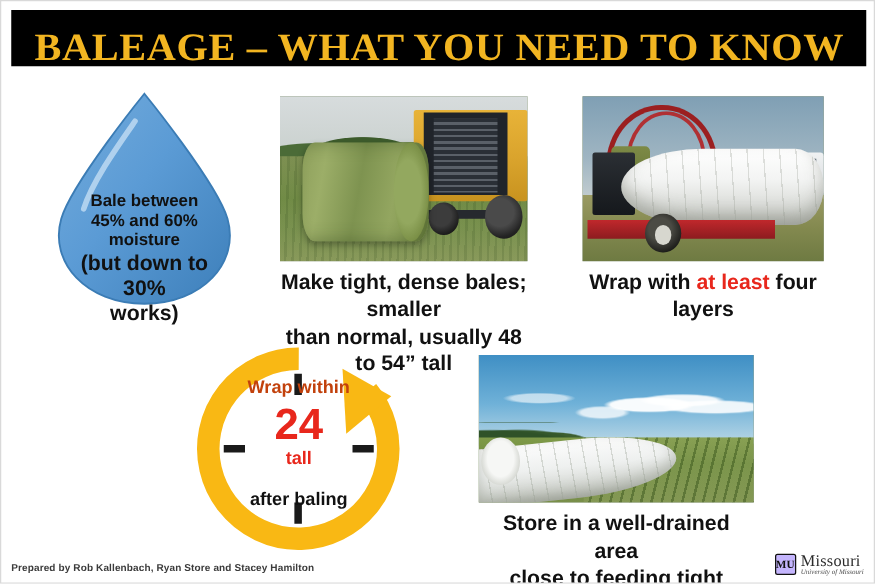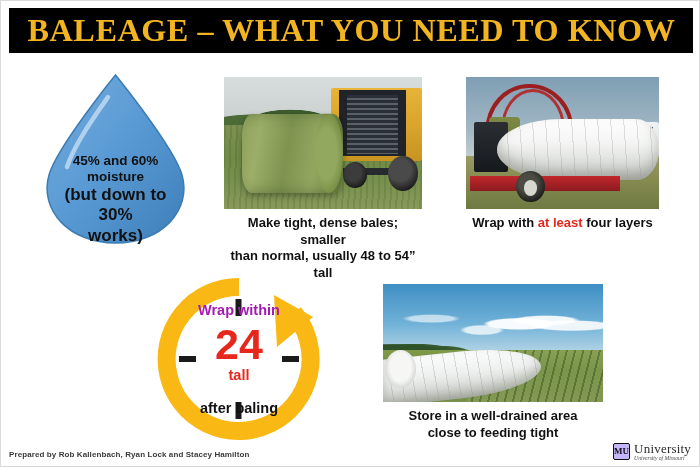--- a/index.html
+++ b/index.html
@@ -22,21 +22,21 @@
 
   
   .title-banner {
     position: absolute;
     left: 8px;
     top: 7px;
     width: 684px;
     height: 45px;
     background: #000000;
     display: flex;
-    align-items: center;
+    align-items: flex-end;
     justify-content: center;
   }
   .title-text {
     color: #f2b521;
     font-family: "Liberation Serif", serif;
     font-weight: bold;
     font-size: 31px;
     letter-spacing: 0.5px;
     line-height: 1;
     white-space: nowrap;
@@ -80,21 +80,21 @@
   .photo-block { position: absolute; }
   .photo {
     position: relative;
     overflow: hidden;
     background: #7a8b6a;
   }
   .caption {
     text-align: center;
     color: #111111;
     font-weight: bold;
-    font-size: 13px;
+    font-size: 17px;
     line-height: 1.28;
     margin-top: 6px;
   }
   .hl-red { color: #e8271c; }
 
   
   .p1 { left: 223px; top: 76px; width: 198px; }
   .p1 .photo { width: 198px; height: 132px; }
   .p1-sky { position:absolute; left:0; top:0; width:100%; height:38%;
             background: linear-gradient(#d7dcdd, #c9d0cd); }
@@ -204,22 +204,22 @@
   }
   .clock svg { position: absolute; left: 0; top: 0; }
   .clock-text {
     position: absolute;
     left: 22px;
     top: 30px;
     width: 128px;
     text-align: center;
     line-height: 1.1;
   }
-  .clk-l1 { font-size: 14.5px; font-weight: bold; color: #a21caf; display:block; }
-  .clk-num { font-size: 43px; font-weight: bold; color: #e8271c; display:block;
+  .clk-l1 { font-size: 14.5px; font-weight: bold; color: #c2410c; display:block; }
+  .clk-num { font-size: 35px; font-weight: bold; color: #e8271c; display:block;
              line-height: 1.05; margin: 3px 0 0 0; }
   .clk-hours { font-size: 14.5px; font-weight: bold; color: #e8271c; display:block; margin-top:1px; }
   .clk-l2 { font-size: 14.5px; font-weight: bold; color: #111; display:block; margin-top:17px; }
 
   
   .credits {
     position: absolute;
     left: 8px;
     top: 449px;
     font-size: 8px;
@@ -272,20 +272,21 @@
         <linearGradient id="dropgrad" x1="0" y1="0" x2="1" y2="1">
           <stop offset="0%" stop-color="#74acdc"></stop>
           <stop offset="45%" stop-color="#5b9bd5"></stop>
           <stop offset="100%" stop-color="#3d7fba"></stop>
         </linearGradient>
       </defs>
       <path d="M81.5 4 C81.5 4 140 76 148 104 C158 139 128 172 81.5 172 C35 172 5 139 15 104 C23 76 81.5 4 81.5 4 Z" fill="url(#dropgrad)" stroke="#3b7cb5" stroke-width="1.5"></path>
       <path d="M74 26 C60 46 40 74 33 96" stroke="#c9e2f5" stroke-width="4.5" fill="none" stroke-linecap="round" opacity="0.75"></path>
     </svg>
     <div class="droplet-text">
+      <span class="droplet-main">Bale between</span>
       <span class="droplet-main">45% and 60%</span>
       <span class="droplet-main">moisture</span>
       <span class="droplet-sub">(but down to 30%</span>
       <span class="droplet-sub">works)</span>
     </div>
   </div>
 
   <div class="photo-block p1">
     <div class="photo">
       <div class="p1-sky"></div>
@@ -356,25 +357,25 @@
       <div class="p3-bag"></div>
       <div class="p3-bagrib"></div>
       <div class="p3-bagend"></div>
     </div>
     <div class="caption">
       <span>Store in a well-drained area</span><br>
       <span>close to feeding tight</span>
     </div>
   </div>
 
-  <div class="credits">Prepared by Rob Kallenbach, Ryan Lock and Stacey Hamilton</div>
+  <div class="credits">Prepared by Rob Kallenbach, Ryan Store and Stacey Hamilton</div>
 
   <div class="logo">
     <div class="logo-mark">
       <span class="logo-mu">MU</span>
     </div>
     <div class="logo-words">
-      <span class="logo-ext">University</span>
+      <span class="logo-ext">Missouri</span>
       <span class="logo-uni">University of Missouri</span>
     </div>
   </div>
 
 </div>
 
 </body></html>

